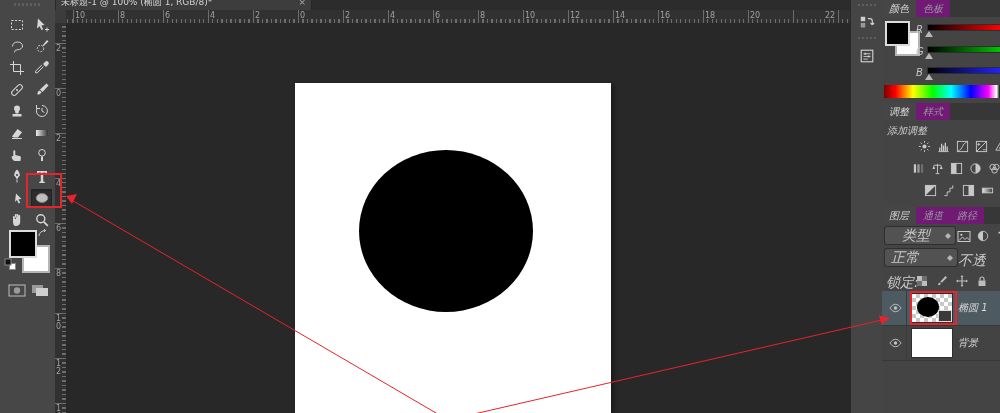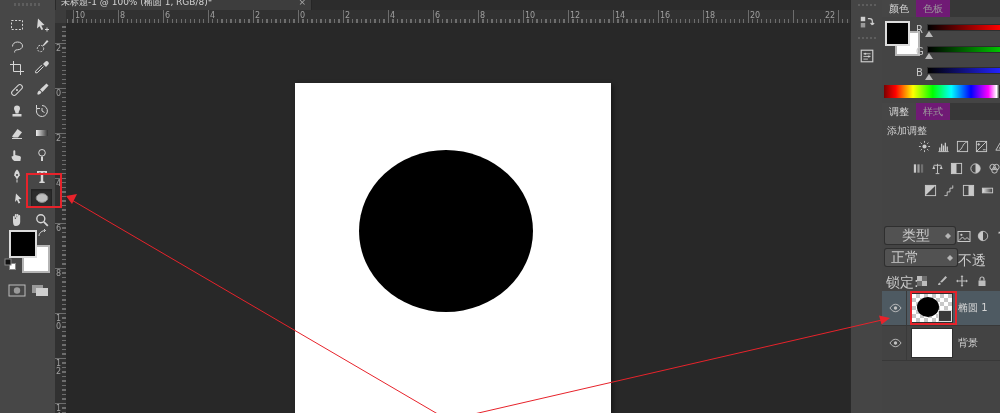--- a/index.html
+++ b/index.html
@@ -46,21 +46,21 @@
   #canvas{left:295px;top:83px;width:316px;height:330px;background:#fff;box-shadow:2px 2px 5px rgba(0,0,0,.45);}
   #ellipse{left:359px;top:150px;width:174px;height:162px;background:#000;border-radius:50%;}
 
   
   #strip{left:850px;top:0;width:32px;height:413px;background:#454545;border-left:1px solid #2a2a2a;border-right:1px solid #2a2a2a;}
   .stripbtn{position:absolute;left:0;width:32px;height:30px;display:flex;align-items:center;justify-content:center;}
   .stripgrip{position:absolute;left:7px;width:18px;height:2px;background:repeating-linear-gradient(90deg,#5e5e5e 0 2px,transparent 2px 4px);}
 
   
   #rightcol{left:882px;top:0;width:118px;height:413px;background:#444;}
-  .panel{position:absolute;left:0;width:118px;background:#444;}
+  .panel{position:absolute;left:0;width:118px;background:#444;font-style:italic;}
   .tabrow{position:absolute;left:0;top:0;width:118px;height:17px;background:#373737;display:flex;}
   .ptab{height:17px;padding:0 7px;font-size:10px;line-height:17px;color:#9b9b9b;background:#701a75;}
   .ptab.active{background:#464646;color:#d8d8d8;}
 
   
   #cp-fg{position:absolute;left:3px;top:21px;width:21px;height:21px;background:#000;border:2px solid #dcdcdc;z-index:2;}
   #cp-bg{position:absolute;left:13px;top:31px;width:21px;height:21px;background:#fff;border:2px solid #b5b5b5;}
   .chan{position:absolute;left:34px;width:84px;height:20px;}
   .chan .cl{position:absolute;left:0;top:2px;font-size:10px;color:#c7c7c7;}
   .chan .bar{position:absolute;left:12px;top:3px;width:72px;height:5px;box-shadow:0 0 0 1px #2e2e2e;}
@@ -521,20 +521,25 @@
                   </linearGradient>
                 </defs>
                 <rect x="1.5" y="4.5" width="11" height="5" fill="url(#gMap)" stroke="#c9c9c9"></rect>
               </svg>
             </span>
           </div>
         </div>
     </div>
 
     <div class="panel" id="panel-layers" style="top:207px;height:206px;overflow:hidden;">
+      <div class="tabrow">
+          <div class="ptab active">图层</div>
+          <div class="ptab">通道</div>
+          <div class="ptab">路径</div>
+        </div>
 
       <div class="lrow" style="top:20px;height:20px;">
         <div class="pill" style="left:3px;top:0;width:66px;height:17px;padding-left:4px;gap:3px;">
           <span class="licon" style="width:10px;height:10px;"></span>
           <span>类型</span>
           <span class="dd-arrows">
               <i class="u"></i>
               <i class="d"></i>
             </span>
         </div>

